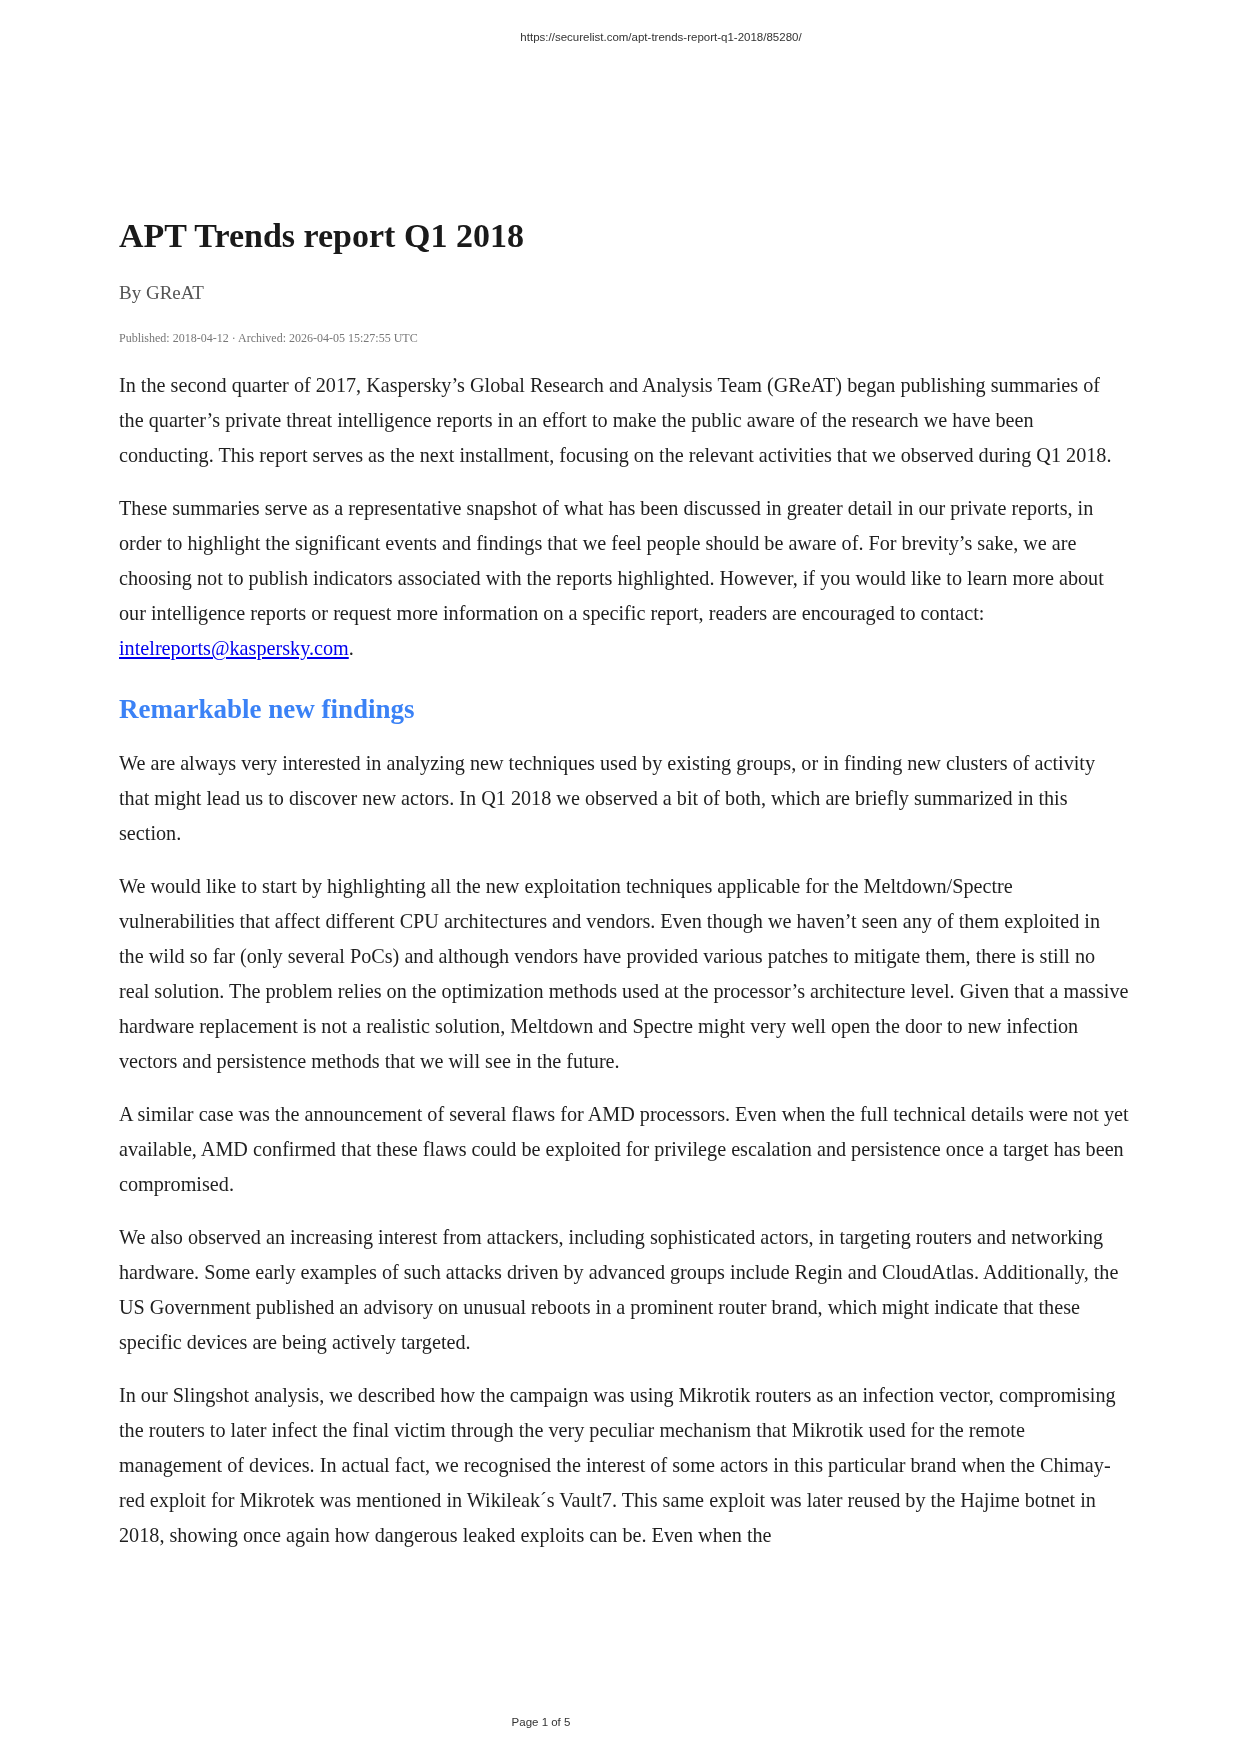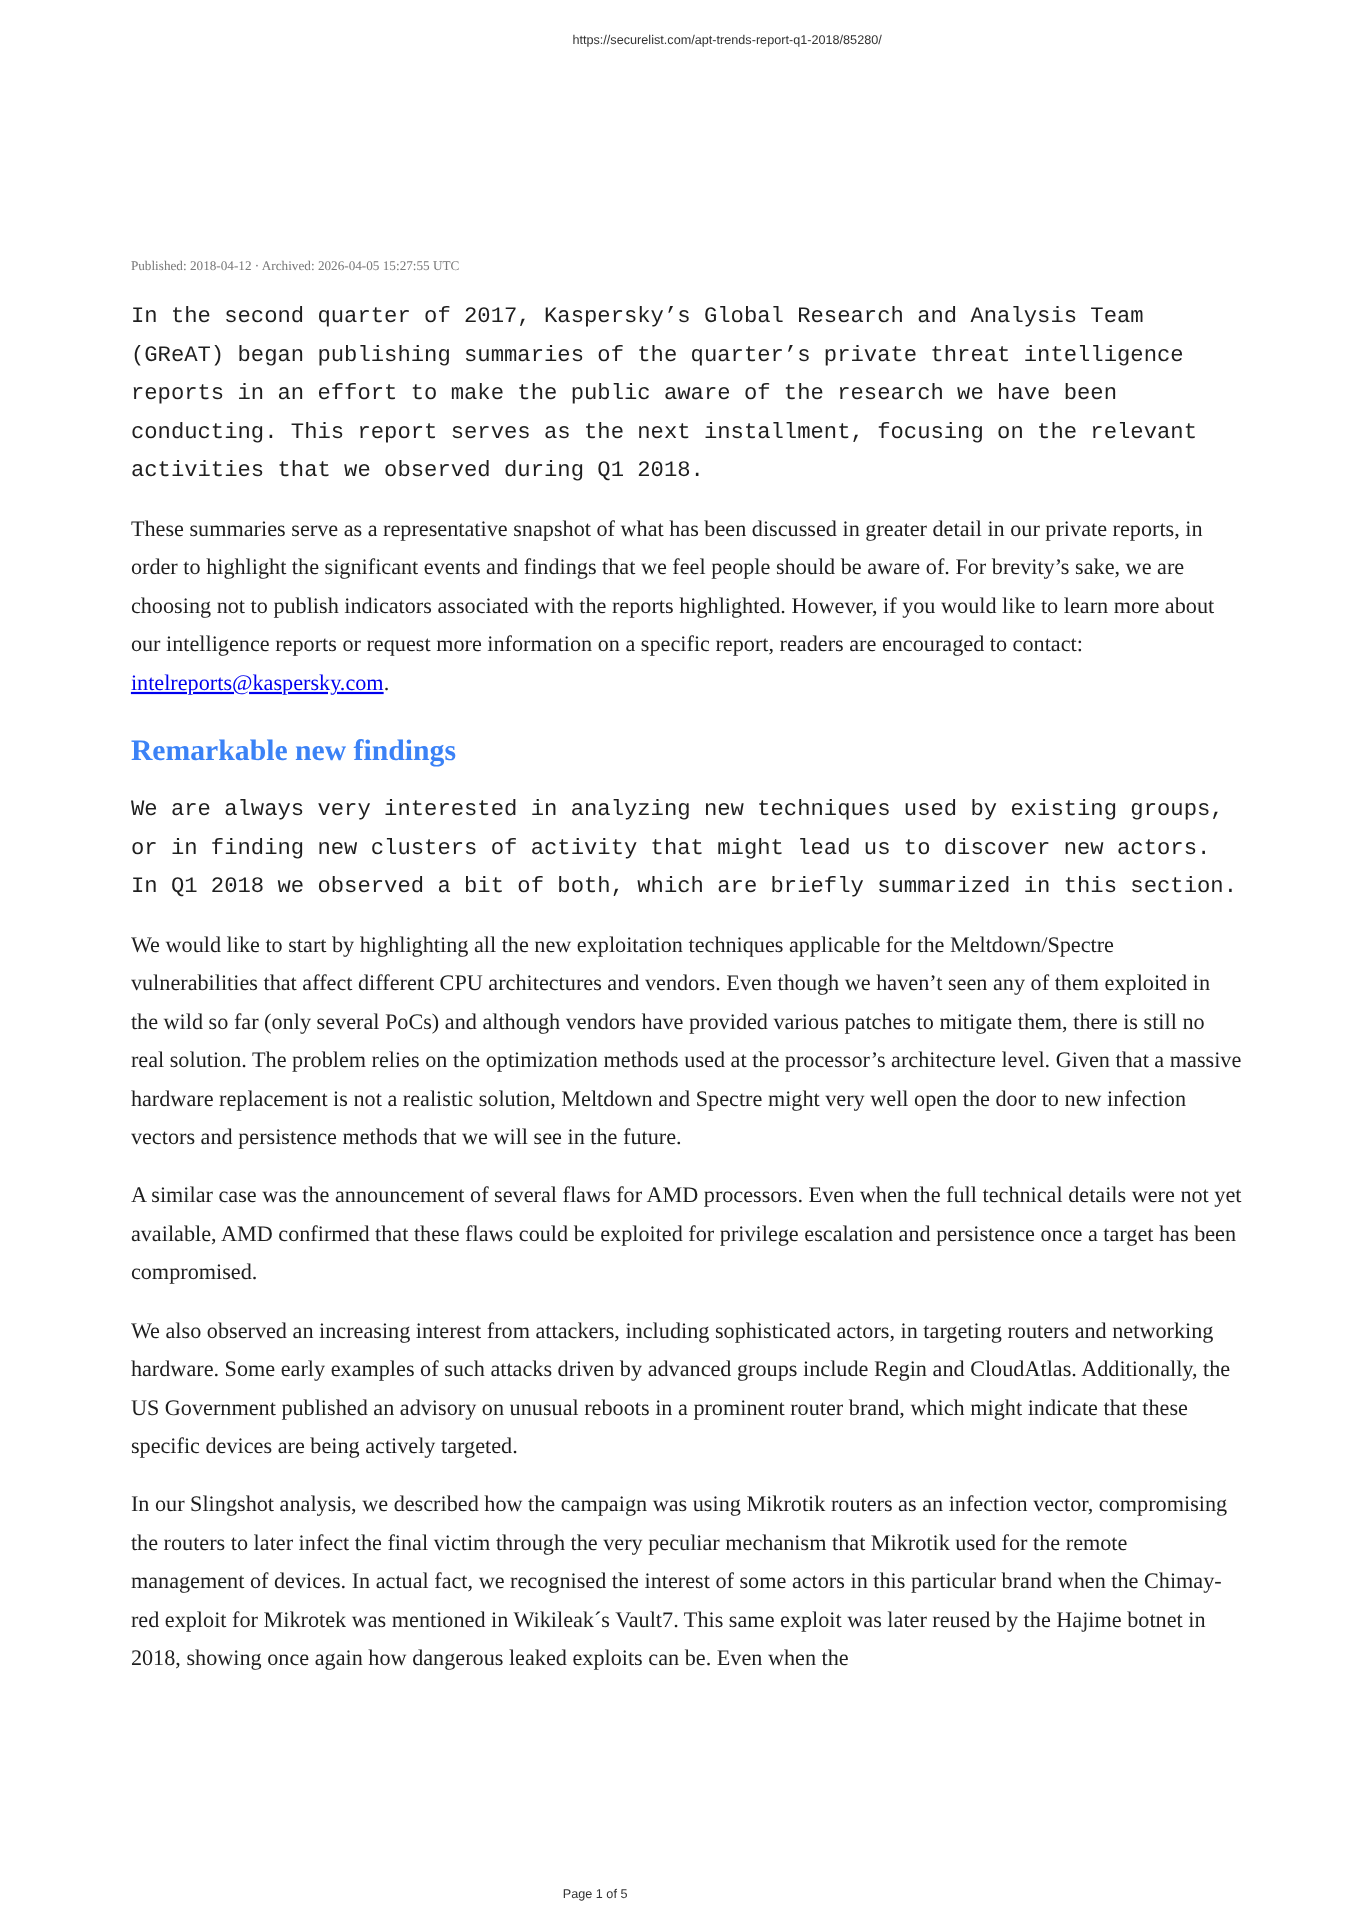--- a/index.html
+++ b/index.html
@@ -18,37 +18,39 @@
     }
     .byline {
       font-size: 19px; color: #555555; margin-top: 17px; line-height: 28px;
     }
     .meta {
       font-size: 12px; color: #777777; margin-top: 18px; line-height: 26px;
     }
     p.body {
       font-size: 20.2px; line-height: 35px; margin: 18px 0 0 0; color: #1f1f1f;
     }
-    p.body.first { margin-top: 17px; font-family: Liberation Mono, monospace; }
+    p.body.first { margin-top: 17px; }
     h2.section {
       font-family: "Liberation Serif", serif; font-weight: bold; font-size: 27px;
       margin: 23px 0 0 0; line-height: 40px; color: #3b82f6;
     }
     a.email { color: #0000ee; text-decoration: underline; }
     .page-footer {
       position: absolute; top: 1716px; left: 0; width: 1082px; text-align: center;
       font-family: "Liberation Sans", sans-serif; font-size: 11.5px; color: #333333;
     }
   </style>
 </head>
 <body>
 
 <div class="url-header">https://securelist.com/apt-trends-report-q1-2018/85280/</div>
 
 <div class="content">
+  <h1 class="title">APT Trends report Q1 2018</h1>
+  <div class="byline">By GReAT</div>
   <div class="meta">Published: 2018-04-12 · Archived: 2026-04-05 15:27:55 UTC</div>
 
   <p class="body first">In the second quarter of 2017, Kaspersky’s Global Research and Analysis Team (GReAT) began publishing summaries of the quarter’s private threat intelligence reports in an effort to make the public aware of the research we have been conducting. This report serves as the next installment, focusing on the relevant activities that we observed during Q1 2018.</p>
 
   <p class="body"><span>These summaries serve as a representative snapshot of what has been discussed in greater detail in our private reports, in order to highlight the significant events and findings that we feel people should be aware of. For brevity’s sake, we are choosing not to publish indicators associated with the reports highlighted. However, if you would like to learn more about our intelligence reports or request more information on a specific report, readers are encouraged to contact: </span><a class="email" href="#">intelreports@kaspersky.com</a><span>.</span></p>
 
   <h2 class="section">Remarkable new findings</h2>
 
   <p class="body first">We are always very interested in analyzing new techniques used by existing groups, or in finding new clusters of activity that might lead us to discover new actors. In Q1 2018 we observed a bit of both, which are briefly summarized in this section.</p>
   <p class="body">We would like to start by highlighting all the new exploitation techniques applicable for the Meltdown/Spectre vulnerabilities that affect different CPU architectures and vendors. Even though we haven’t seen any of them exploited in the wild so far (only several PoCs) and although vendors have provided various patches to mitigate them, there is still no real solution. The problem relies on the optimization methods used at the processor’s architecture level. Given that a massive hardware replacement is not a realistic solution, Meltdown and Spectre might very well open the door to new infection vectors and persistence methods that we will see in the future.</p>

